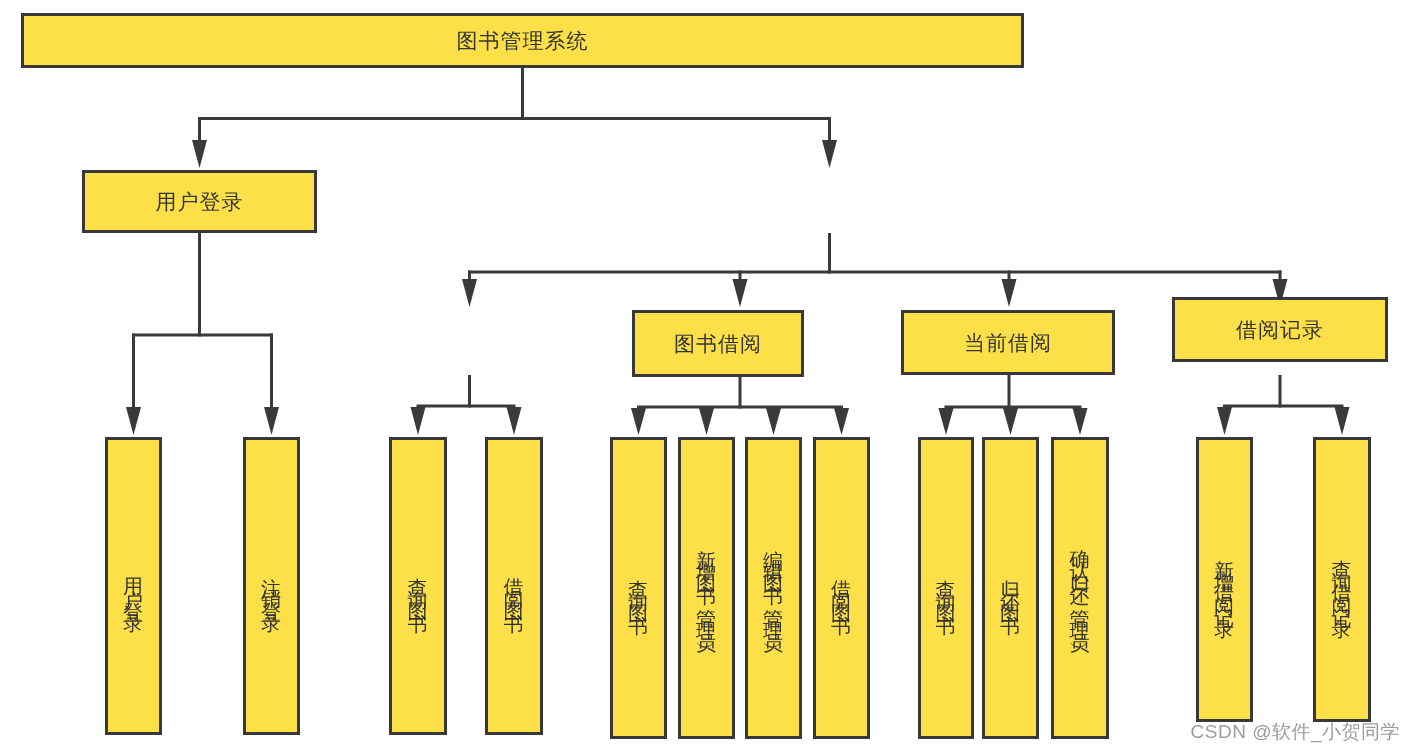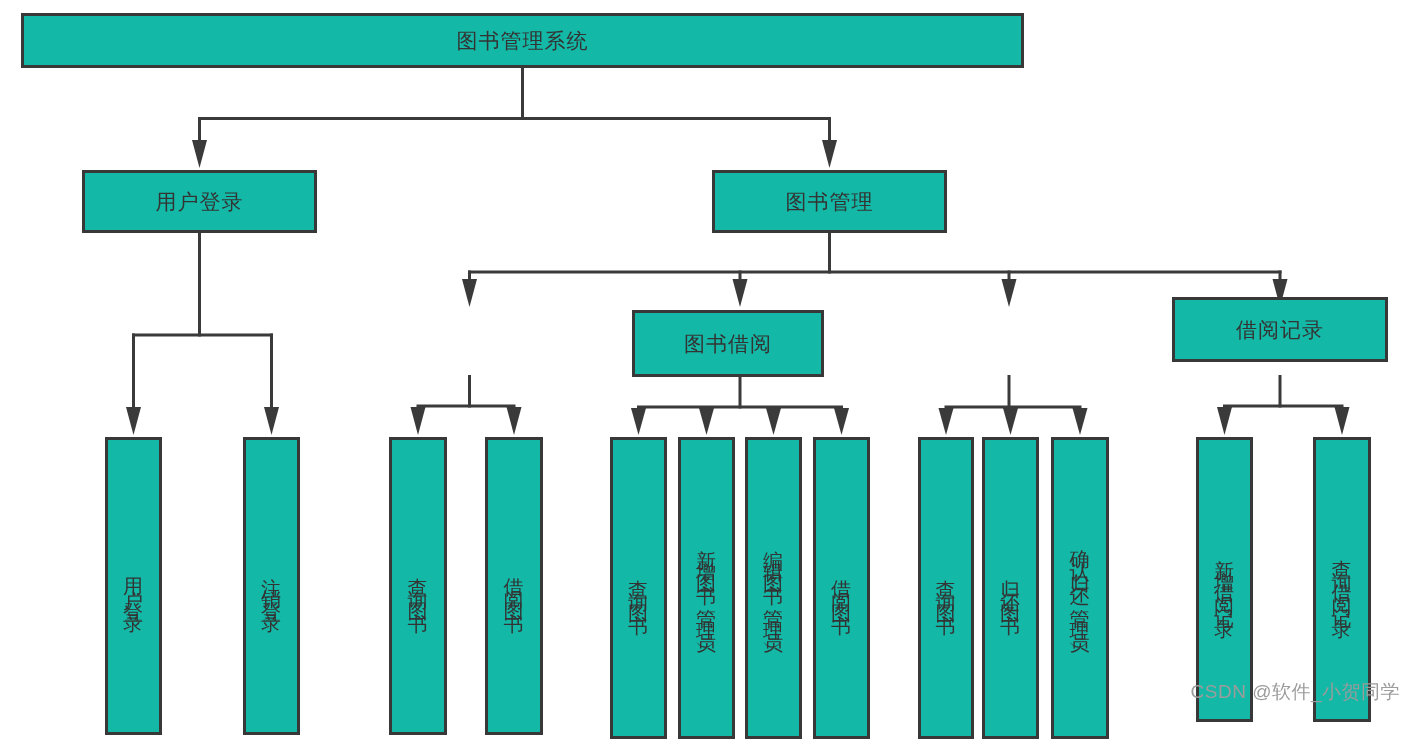--- a/index.html
+++ b/index.html
@@ -4,21 +4,21 @@
 <style>
   html,body{margin:0;padding:0;background:#ffffff;}
   .stage{
     position:relative;width:1405px;height:747px;background:#ffffff;overflow:hidden;
     font-family:"Liberation Sans", sans-serif;
   }
   .wires{position:absolute;left:0;top:0;width:1405px;height:747px;}
   .wires line{stroke:#3a3a3a;stroke-width:3;}
   .wires polygon{fill:#3a3a3a;stroke:none;}
   .node{
-    position:absolute;box-sizing:border-box;background:#14b8a6;border:3px solid #383838;
+    position:absolute;box-sizing:border-box;background:#fde047;border:3px solid #383838;
     display:flex;align-items:center;justify-content:center;color:#333333;
   }
   .node.h{font-size:21px;letter-spacing:1px;white-space:nowrap;}
   .node.v{
     writing-mode:vertical-rl;text-orientation:mixed;
     font-size:20px;letter-spacing:12px;line-height:1;
   }
   .watermark{
     position:absolute;color:#9c9c9c;font-size:19px;white-space:nowrap;
     letter-spacing:0.5px;z-index:5;
@@ -80,26 +80,26 @@
     <polygon points="1342,435 1334.5,407 1349.5,407"></polygon>
   </svg>
 
   <div class="node h" style="left:21px;top:13px;width:1003px;height:55px">
     <span>图书管理系统</span>
   </div>
 
   <div class="node h" style="left:82px;top:170px;width:235px;height:63px">
     <span>用户登录</span>
   </div>
-  <div class="node h" style="left:712px;top:170px;width:235px;height:63px">
-    <span>图书管理</span>
+
+  <div class="node h" style="left:632px;top:310px;width:172px;height:67px">
+    <span>图书借阅</span>
   </div>
-
-  <div class="node h" style="left:632px;top:310px;width:192px;height:67px">
-    <span>图书借阅</span>
+  <div class="node h" style="left:901px;top:310px;width:214px;height:65px">
+    <span>当前借阅</span>
   </div>
   <div class="node h" style="left:1172px;top:297px;width:216px;height:65px">
     <span>借阅记录</span>
   </div>
 
   <div class="node v" style="left:105px;top:437px;width:57px;height:298px">
     <span>用户登录</span>
   </div>
   <div class="node v" style="left:243px;top:437px;width:57px;height:298px">
     <span>注销登录</span>
@@ -135,15 +135,15 @@
     <span>确认归还（管理员）</span>
   </div>
 
   <div class="node v" style="left:1196px;top:437px;width:57px;height:285px">
     <span>新增借阅记录</span>
   </div>
   <div class="node v" style="left:1313px;top:437px;width:58px;height:285px">
     <span>查询借阅记录</span>
   </div>
 
-  <div class="watermark" style="right:5px;top:679px">CSDN @软件_小贺同学</div>
+  <div class="watermark" style="right:5px;top:719px">CSDN @软件_小贺同学</div>
 
 </div>
 
 </body></html>

